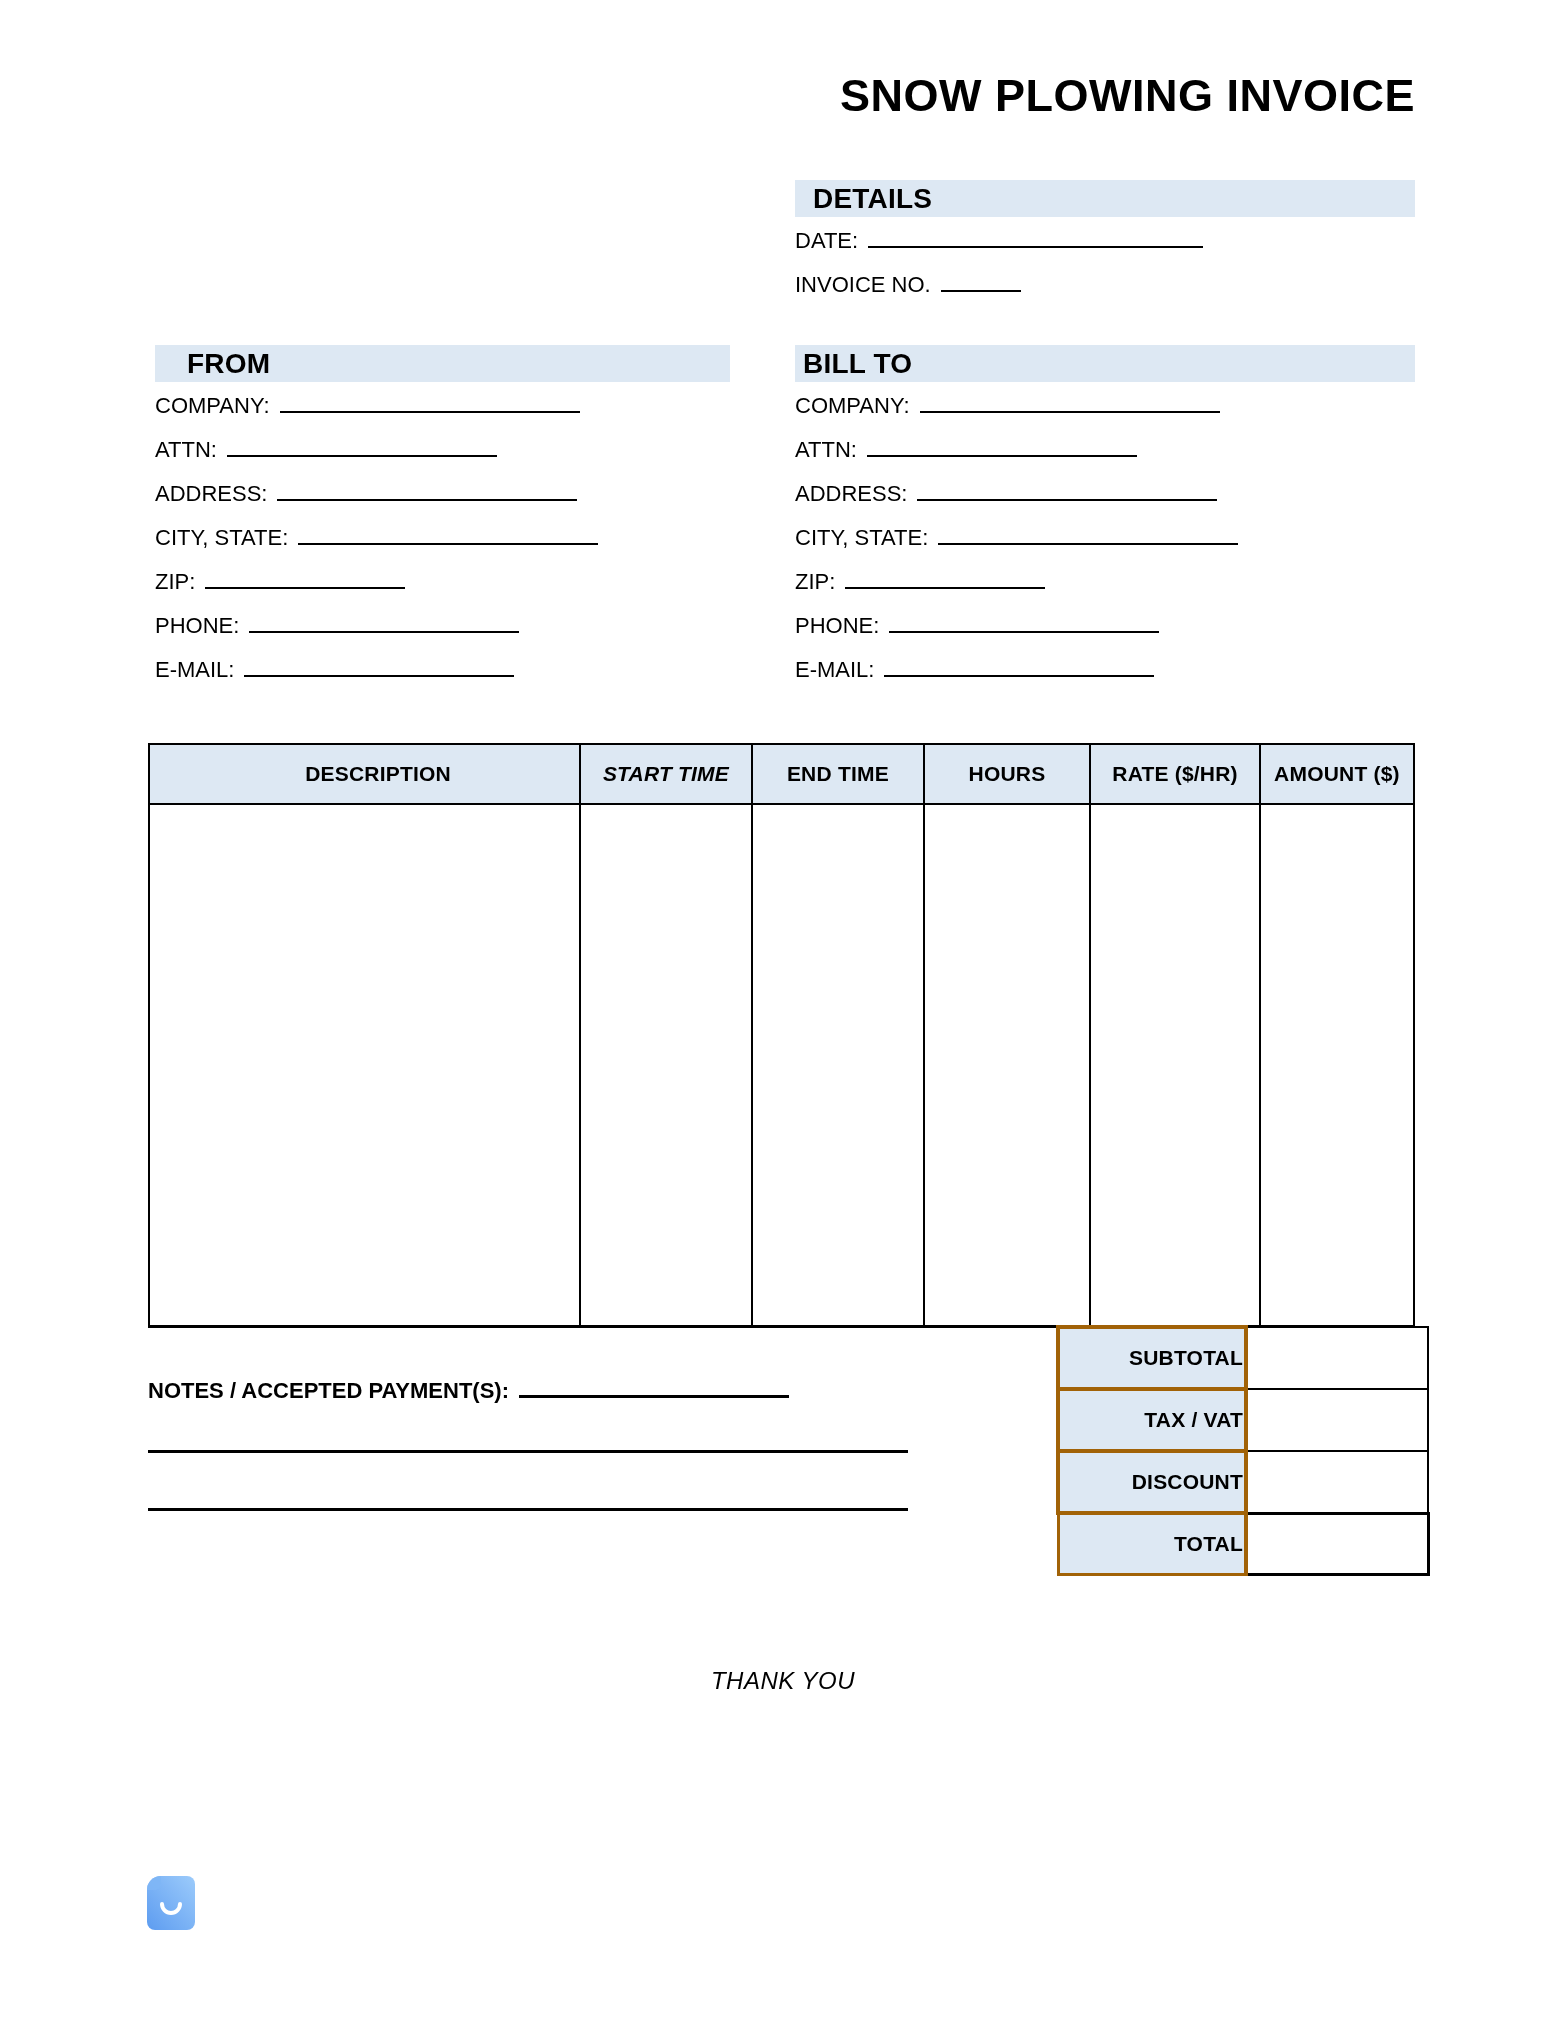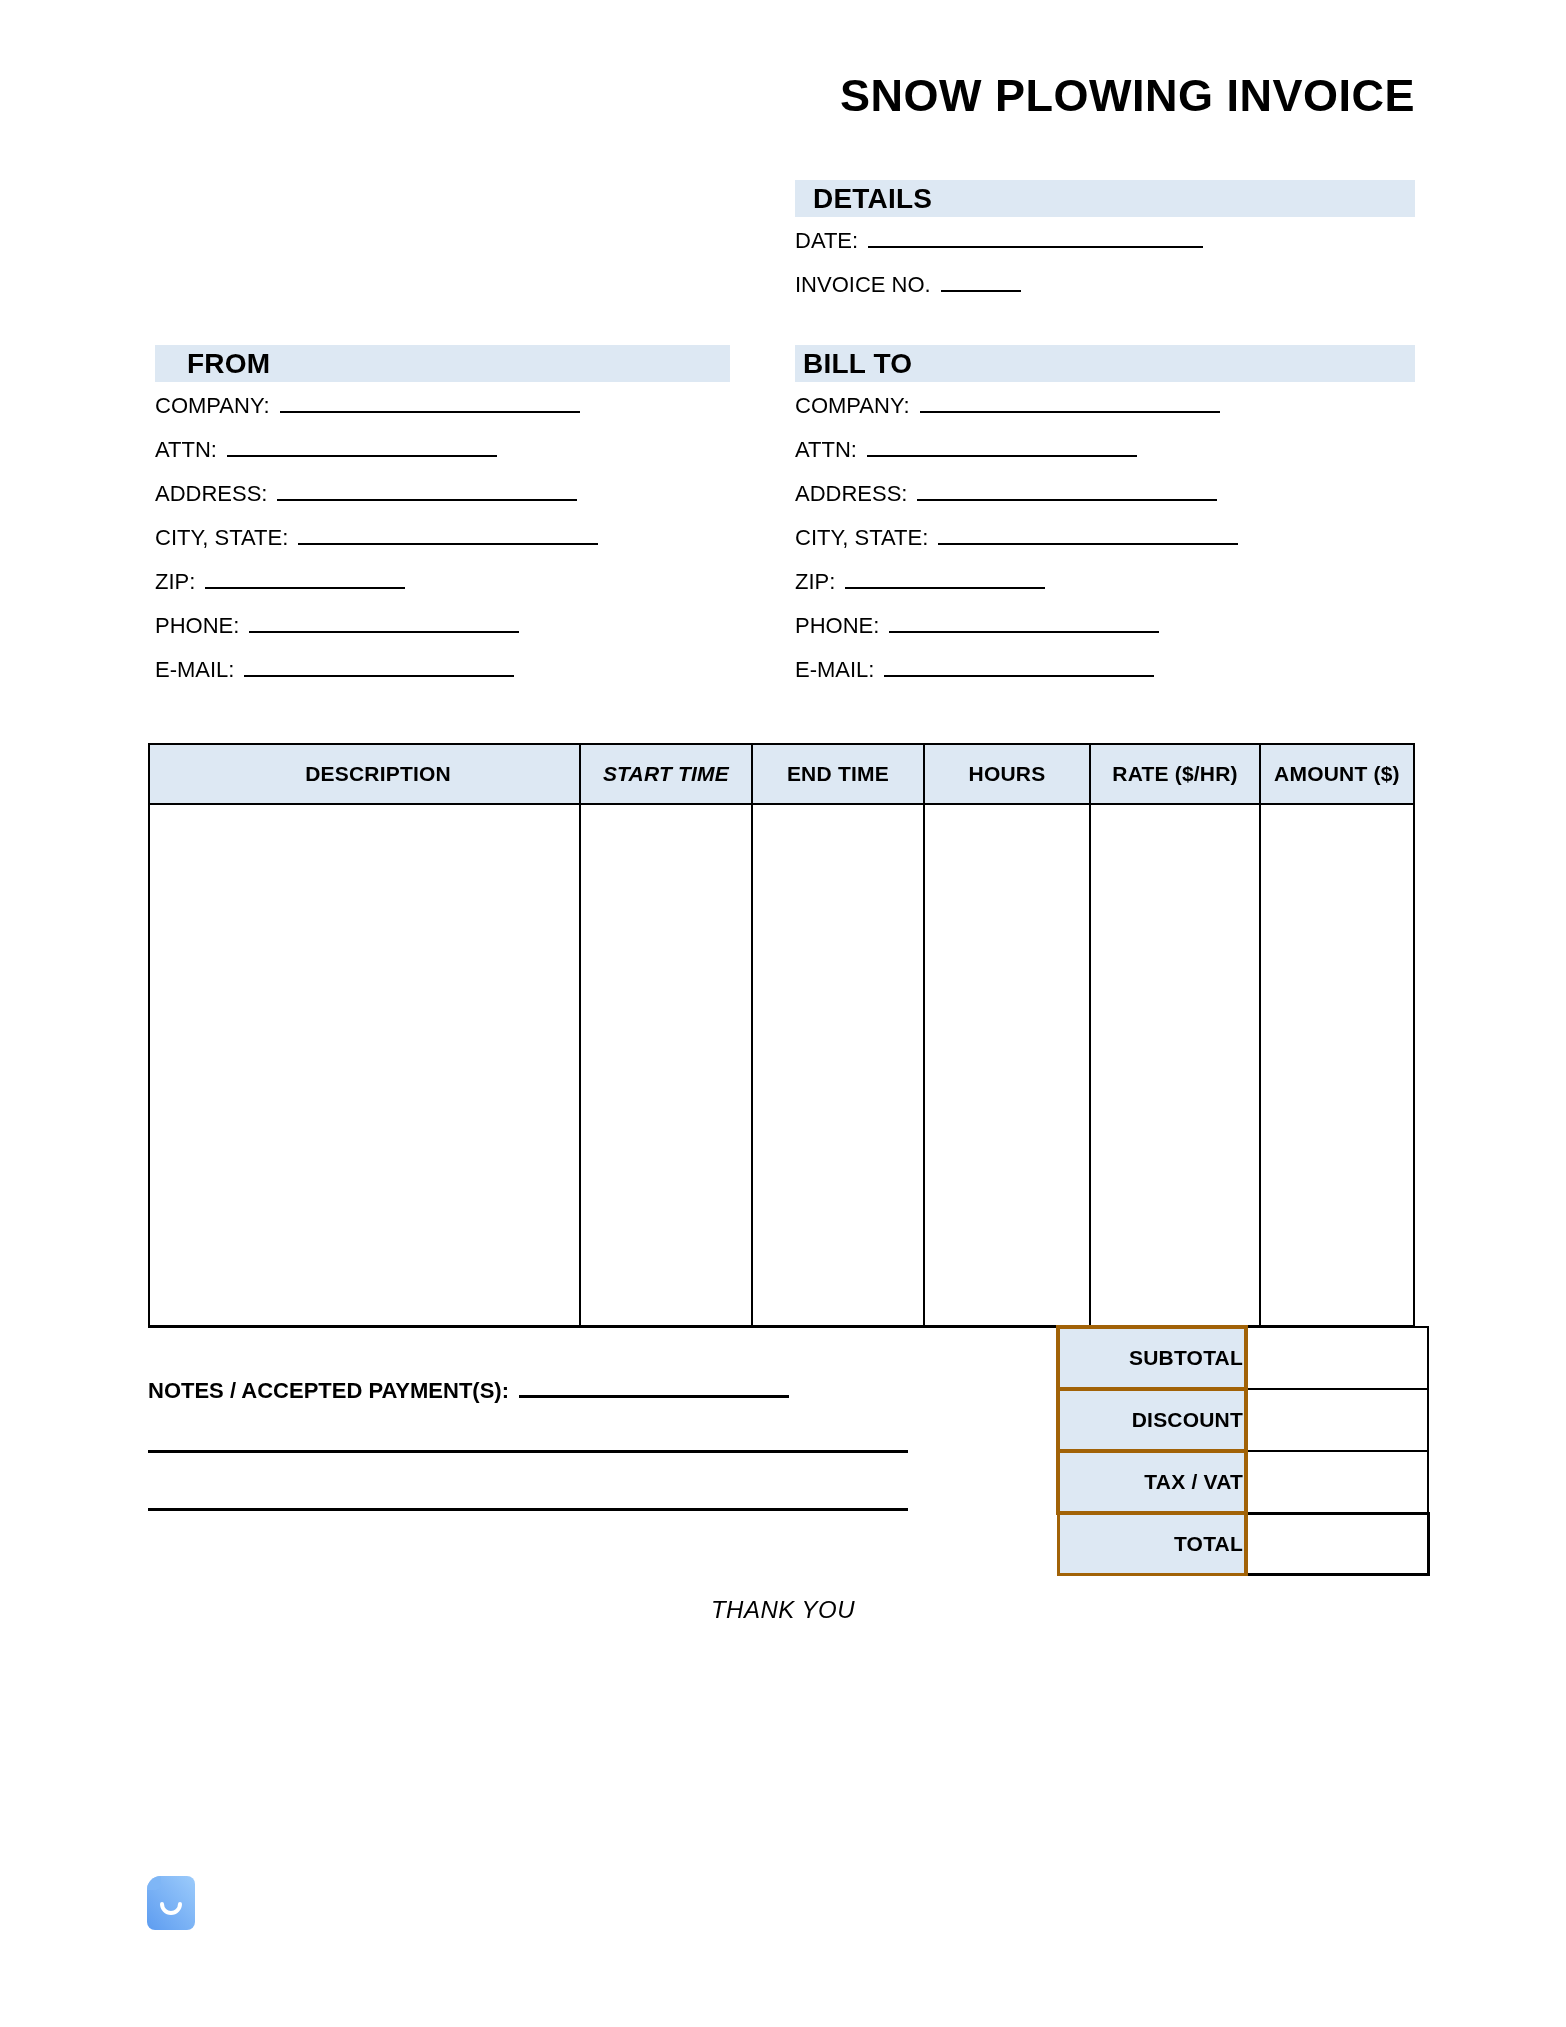--- a/index.html
+++ b/index.html
@@ -158,21 +158,21 @@
     height: 0;
     width: 760px;
   }
   #notes-line-1 { margin-top: 46px; }
   #notes-line-2 { margin-top: 55px; }
 
   
   #thank-you {
     position: absolute;
     left: 0;
-    top: 1596px;
+    top: 1667px;
     width: 1566px;
     text-align: center;
     font-size: 24px;
     font-style: italic;
     letter-spacing: 0.5px;
   }
 
   
   #brand-mark {
     position: absolute;
@@ -291,25 +291,25 @@
     </tbody>
   </table>
 
   <table id="totals-table">
     <tbody>
       <tr>
         <td class="t-label">SUBTOTAL</td>
         <td class="t-value"></td>
       </tr>
       <tr>
+        <td class="t-label">TAX / VAT</td>
+        <td class="t-value"></td>
+      </tr>
+      <tr>
         <td class="t-label">DISCOUNT</td>
-        <td class="t-value"></td>
-      </tr>
-      <tr>
-        <td class="t-label">TAX / VAT</td>
         <td class="t-value"></td>
       </tr>
       <tr class="total-row">
         <td class="t-label">TOTAL</td>
         <td class="t-value"></td>
       </tr>
     </tbody>
   </table>
 
   <div id="notes">

